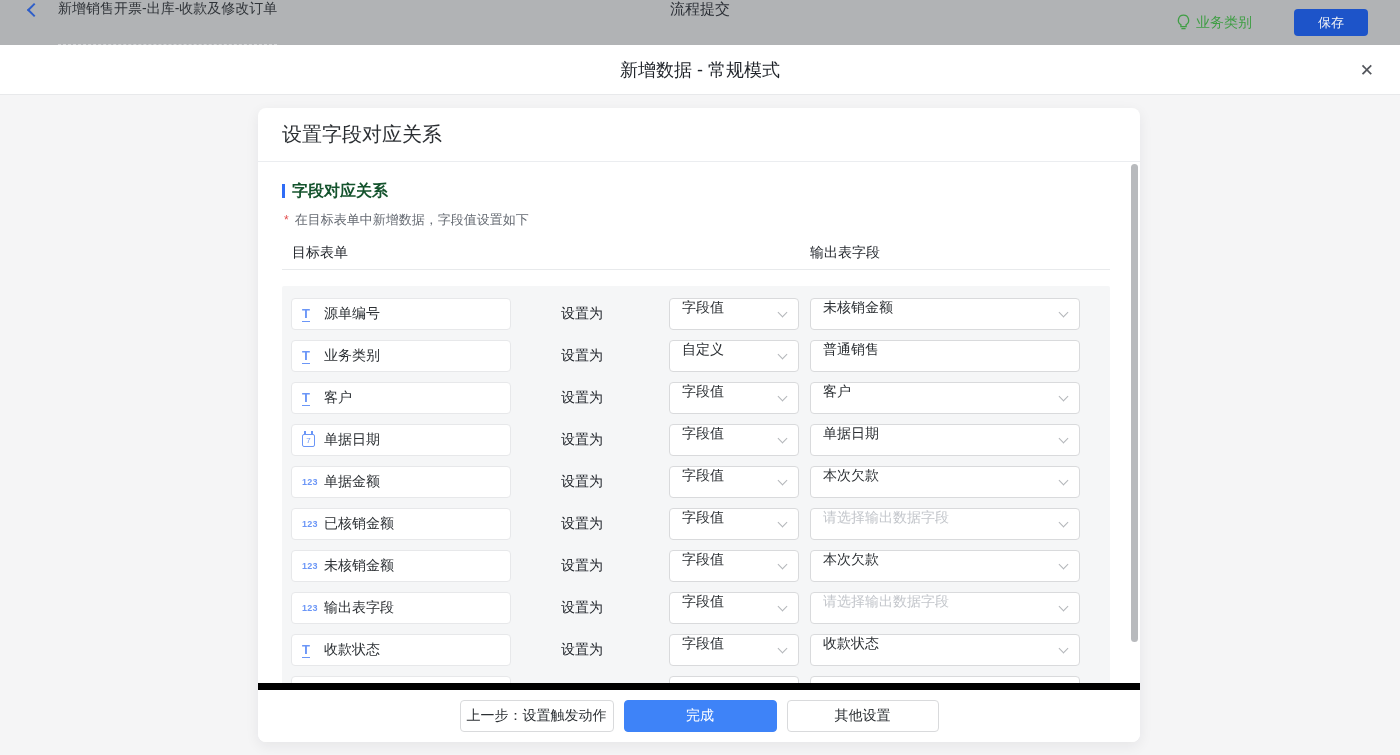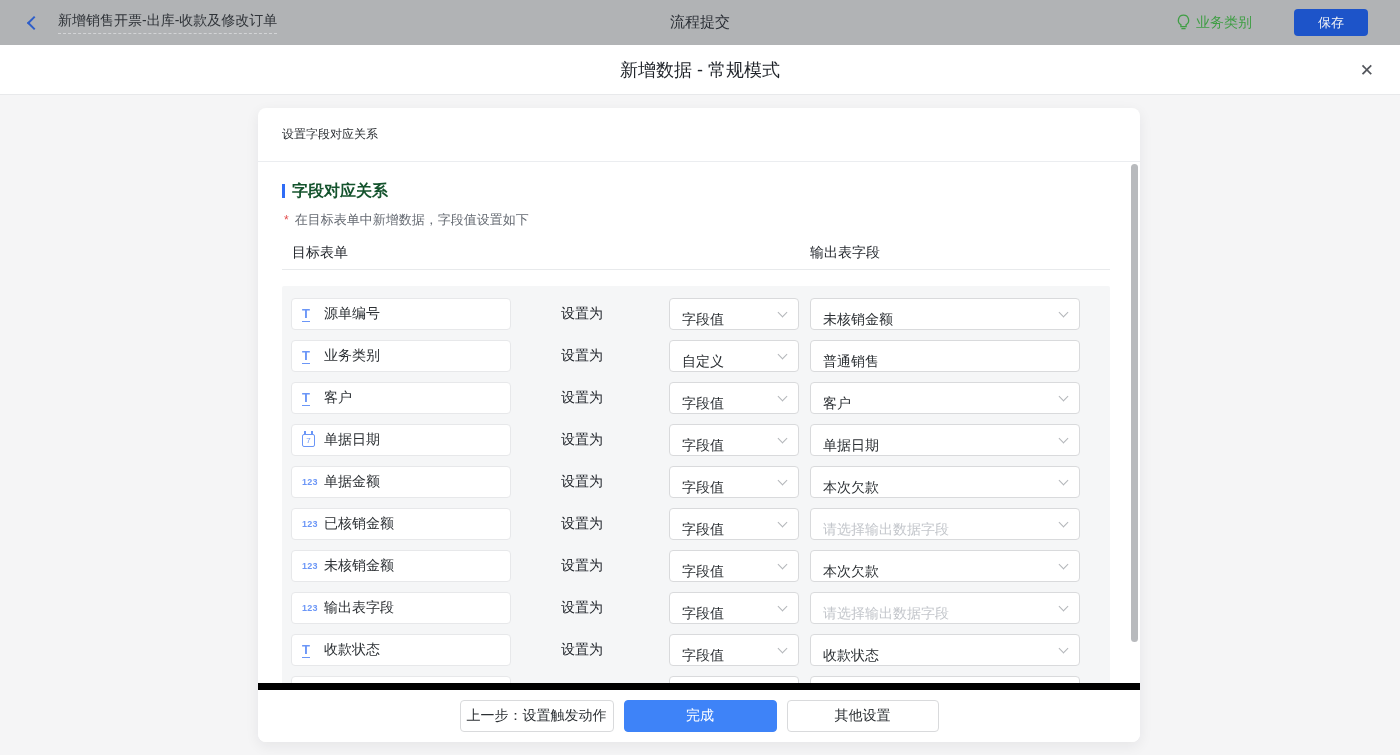--- a/index.html
+++ b/index.html
@@ -1,21 +1,21 @@
 <!DOCTYPE html>
 <html><head>
 <meta charset="utf-8">
 <style>
   * { margin:0; padding:0; box-sizing:border-box; }
   html,body { width:1400px; height:755px; overflow:hidden;
     font-family:"Liberation Sans","DejaVu Sans",sans-serif; background:#f5f5f6; }
 
   
   .navbar { position:relative; height:45px; background:#b1b3b5;
-    display:flex; align-items:center; }
+    display:flex; }
   .nav-back { margin-left:24px; width:20px; height:20px; display:flex;
     align-items:center; justify-content:center; cursor:pointer; }
   .nav-back i { width:10px; height:10px; border-left:2.2px solid #2e5ec9;
     border-bottom:2.2px solid #2e5ec9; transform:rotate(45deg); display:block; }
   .nav-title { margin-left:14px; font-size:14px; color:#2f3338;
     padding-bottom:3px; border-bottom:1px dashed #d3d4d6; }
   .nav-center { position:absolute; left:0; right:0; text-align:center;
     font-size:15px; color:#2b2f36; pointer-events:none; }
   .nav-right { margin-left:auto; display:flex; align-items:center; }
   .guide { display:flex; align-items:center; gap:5px; color:#3f9e44;
@@ -34,21 +34,21 @@
     font-size:17px; color:#53565c; cursor:pointer; line-height:1; }
 
   
   .body { position:relative; height:660px; background:#f5f5f6; }
 
   .card { position:absolute; left:258px; top:13px; width:882px; height:634px;
     background:#fff; border-radius:8px; overflow:hidden;
     box-shadow:0 4px 14px rgba(31,35,41,.07); }
 
   .card-header { height:54px; display:flex; align-items:center;
-    padding-left:24px; font-size:12px; color:#2b2f33;
+    padding-left:24px; font-size:20px; color:#2b2f33;
     border-bottom:1px solid #ebedf0; }
 
   .card-content { position:relative; height:521px; overflow:hidden; }
 
   .section-title { margin:20px 0 0 24px; font-size:16px; font-weight:bold;
     color:#14532d; display:flex; align-items:center; height:18px; }
   .section-title::before { content:""; width:3px; height:14px;
     background:#2f6cf6; margin-right:7px; display:block; }
 
   .section-desc { margin:12px 0 0 26px; font-size:13px; color:#656a72;
@@ -81,21 +81,21 @@
     border:1.3px solid #6b96f7; border-radius:2px; color:#6b96f7;
     font-size:8px; line-height:11px; text-align:center; position:relative; }
   .fi-date::before { content:""; position:absolute; top:-4px; left:1px;
     width:1.5px; height:3px; background:#6b96f7; box-shadow:7px 0 0 #6b96f7; }
 
   .setas { margin-left:50px; width:42px; font-size:14px; color:#1f2329;
     flex-shrink:0; }
 
   .dd { position:relative; height:32px; background:#fff;
     border:1px solid #d9dadc; border-radius:4px; display:flex;
-    align-items:flex-end; padding:0 26px 0 12px; font-size:14px;
+    align-items:flex-start; padding:0 26px 0 12px; font-size:14px;
     color:#2b2f33; cursor:pointer; }
   .dd-mode { margin-left:66px; width:130px; }
   .dd-out  { margin-left:11px; width:270px; }
   .dd .chev { position:absolute; right:12px; top:50%; width:7px; height:7px;
     margin-top:-5.5px; border-right:1.4px solid #b3b6ba;
     border-bottom:1.4px solid #b3b6ba; transform:rotate(45deg); }
   .dd.is-input { cursor:text; }
   .dd .ph { color:#c3c6cb; }
 
   .modal-scrollbar { position:absolute; right:2px; top:56px; width:7px;

